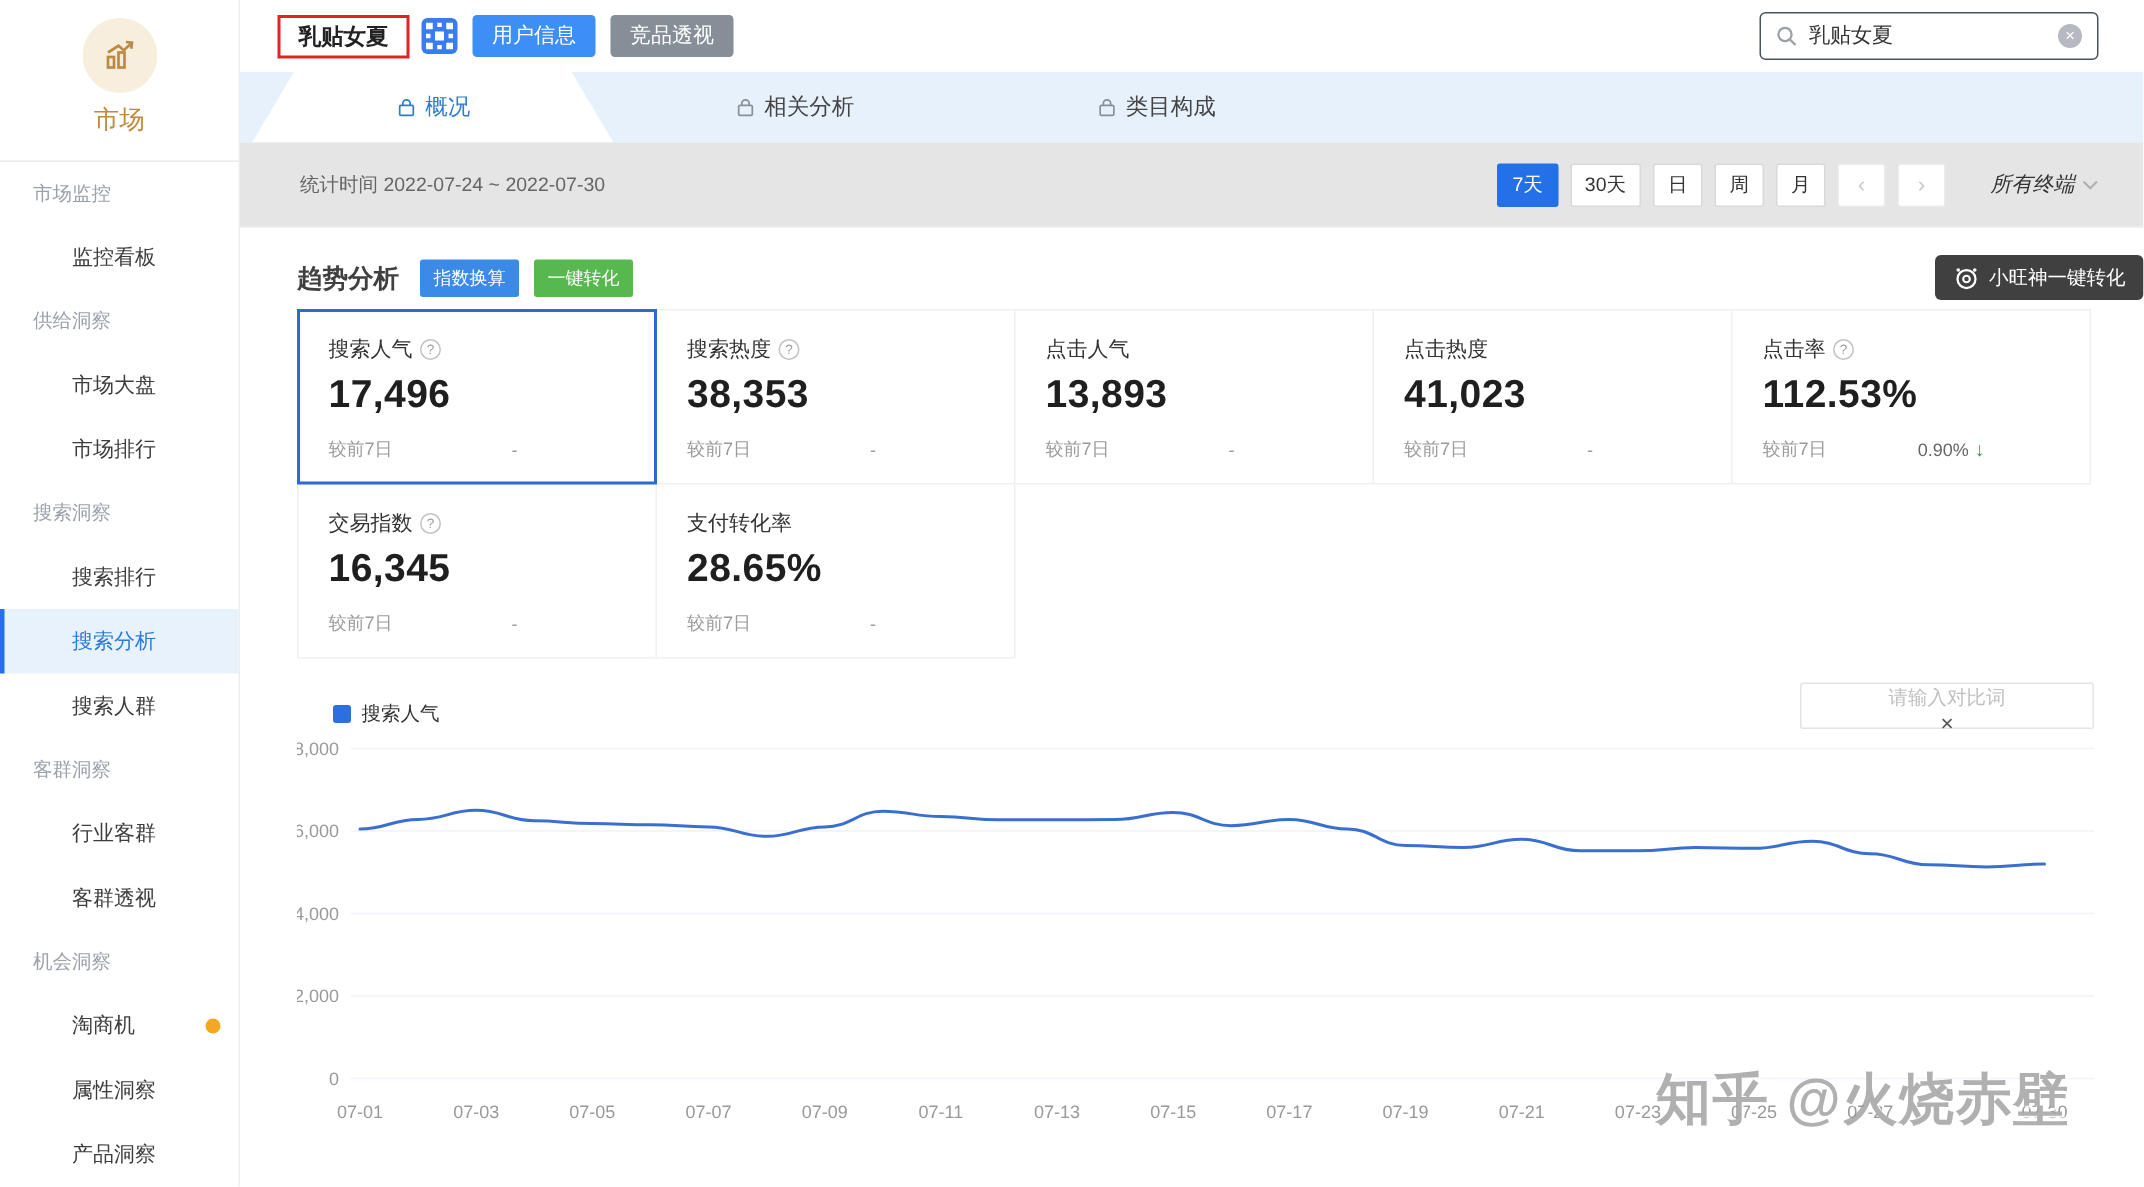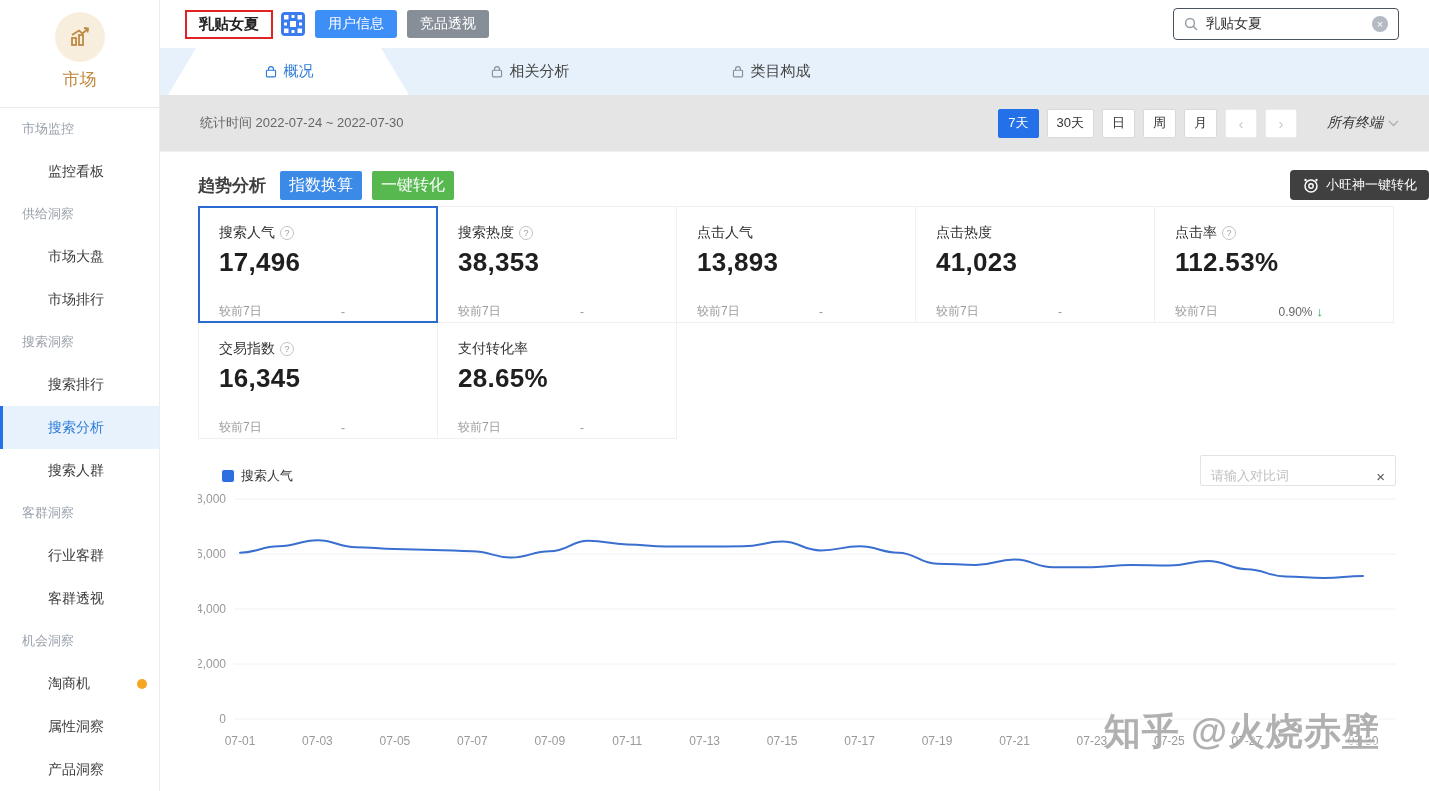--- a/index.html
+++ b/index.html
@@ -53,47 +53,47 @@
     font-size:13px; color:#333; cursor:pointer; font-family:inherit; }
   .rbtn.active { background:#2470e8; border-color:#2470e8; color:#fff; }
   .navbtn { width:32px; height:29px; border:1px solid #ebebeb; background:#fff; border-radius:2px; color:#c9c9c9;
     font-size:15px; cursor:pointer; font-family:inherit; }
   .terminal { margin-left:22px; font-size:14px; color:#333; display:flex; align-items:center; gap:5px; cursor:pointer;font-style:italic; }
   .terminal svg { color:#b0b0b0; }
 
   .content { flex:1; padding-left:38px; background:#fff; position:relative; }
   .section-head { margin-top:16px; display:flex; align-items:center; height:34px; }
   .section-head h2 { font-size:17px; font-weight:bold; color:#404040; }
-  .mini-badge { color:#fff; font-size:16px; padding:4px 9px; border-radius:2px; margin-left:10px; cursor:pointer; }
+  .mini-badge { color:#fff; font-size:12px; padding:4px 9px; border-radius:2px; margin-left:10px; cursor:pointer; }
   .mini-badge.b1 { background:#3c8ae8; margin-left:14px; }
   .mini-badge.b2 { background:#56b84f; }
   .cta { margin-left:auto; height:30px; background:#404040; color:#fff; border:none;
     border-radius:4px; font-size:13px; padding:0 12px; display:flex; align-items:center; gap:6px; cursor:pointer;
     font-family:inherit; }
 
   .cards { display:flex; width:1200px; margin-top:4px; }
   .cards.row2 { margin-top:-1px; }
   .card { width:240px; height:117px; border:1px solid #f0f0f0; background:#fff; margin-left:-1px;
     padding:17px 20px 0; cursor:pointer; position:relative; }
   .card:first-child { margin-left:0; }
   .card.selected { border:2px solid #2a6bd2; z-index:1; padding:16px 19px 0; }
   .card-title { font-size:14px; color:#333; display:flex; align-items:center; }
   .qicon { width:14px; height:14px; border:1px solid #c3c3c3; border-radius:50%; color:#9c9c9c; font-size:9px;
     line-height:12px; text-align:center; margin-left:5px; cursor:pointer; }
   .card-value { font-size:26px; font-weight:bold; color:#1f1f1f; margin-top:5px; letter-spacing:.3px; }
-  .card-foot { margin-top:25px; font-size:12px; color:#9b9b9b; display:flex; align-items:center; }
+  .card-foot { margin-top:13px; font-size:12px; color:#9b9b9b; display:flex; align-items:center; }
   .card-foot .cmp { margin-left:auto; margin-right:72px; color:#999; }
   .card-foot .cmp.trend { margin-right:50px; color:#666; }
   .darr { color:#21a453; font-weight:bold; margin-left:4px; font-size:13px; }
 
   .chart-head { width:1200px; margin-top:16px; height:34px; position:relative; }
   .legend { position:absolute; left:24px; top:12px; display:flex; align-items:center; gap:7px; font-size:13px; color:#333; }
   .legend-swatch { width:12px; height:12px; border-radius:2px; background:#2d6fe0; }
   .compare-box { position:absolute; right:2px; top:0; width:196px; height:31px; border:1px solid #e3e3e3;
-    border-radius:2px; display:flex; align-items:flex-end; padding:0 10px; }
+    border-radius:2px; display:flex; align-items:center; padding:0 10px;flex-direction:column; }
   .compare-box .ph { flex:1; font-size:13px; color:#c0c0c0; }
   .compare-clear { font-size:15px; color:#555; cursor:pointer; }
 
   .chart-wrap { position:relative; width:1206px; margin-top:2px; }
   .watermark { position:absolute; right:24px; bottom:10px; font-size:37px; font-weight:bold;
     color:rgba(150,150,150,.75); text-shadow:1px 1px 0 rgba(255,255,255,.95), 2px 2px 1px rgba(255,255,255,.5);
     letter-spacing:1px; white-space:nowrap; pointer-events:none; }
 </style>
 </head>
 <body>

